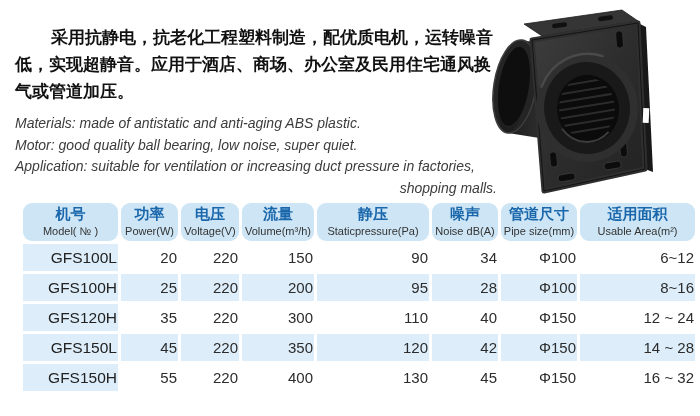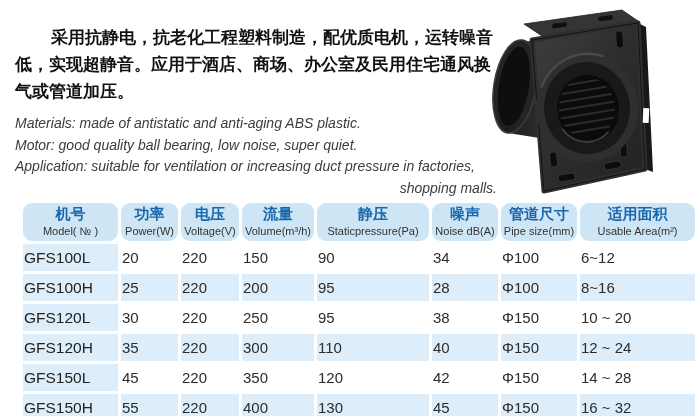--- a/index.html
+++ b/index.html
@@ -60,21 +60,21 @@
     color: var(--header-text, #1a67ac);
   }
   th .en {
     display: block;
     font-weight: normal;
     font-size: 11px;
     line-height: 14px;
     color: #333333;
   }
   table.spec td {
-    text-align: left;
+    text-align: right;
     font-size: 15px;
     color: var(--body-text, #2c2c2c);
     height: 25px;
     background: #ffffff;
     vertical-align: middle;
     margin-top: 36px;
   }
   table.spec td:first-child {
     background: var(--row-alt-bg, #ddeefa);
     font-size: 15.5px;
@@ -229,30 +229,20 @@
           <td>GFS100H</td>
           <td>25</td>
           <td>220</td>
           <td>200</td>
           <td>95</td>
           <td>28</td>
           <td>Φ100</td>
           <td>8~16</td>
         </tr>
         <tr>
-          <td>GFS120L</td>
-          <td>30</td>
-          <td>220</td>
-          <td>250</td>
-          <td>95</td>
-          <td>38</td>
-          <td>Φ150</td>
-          <td>10 ~ 20</td>
-        </tr>
-        <tr>
           <td>GFS120H</td>
           <td>35</td>
           <td>220</td>
           <td>300</td>
           <td>110</td>
           <td>40</td>
           <td>Φ150</td>
           <td>12 ~ 24</td>
         </tr>
         <tr>

